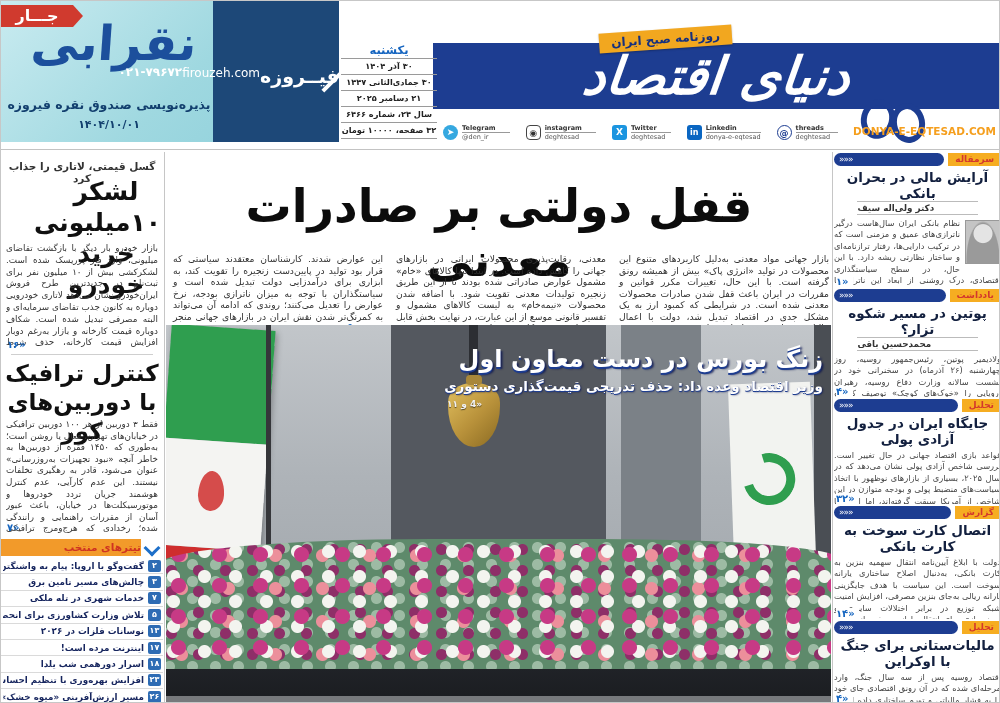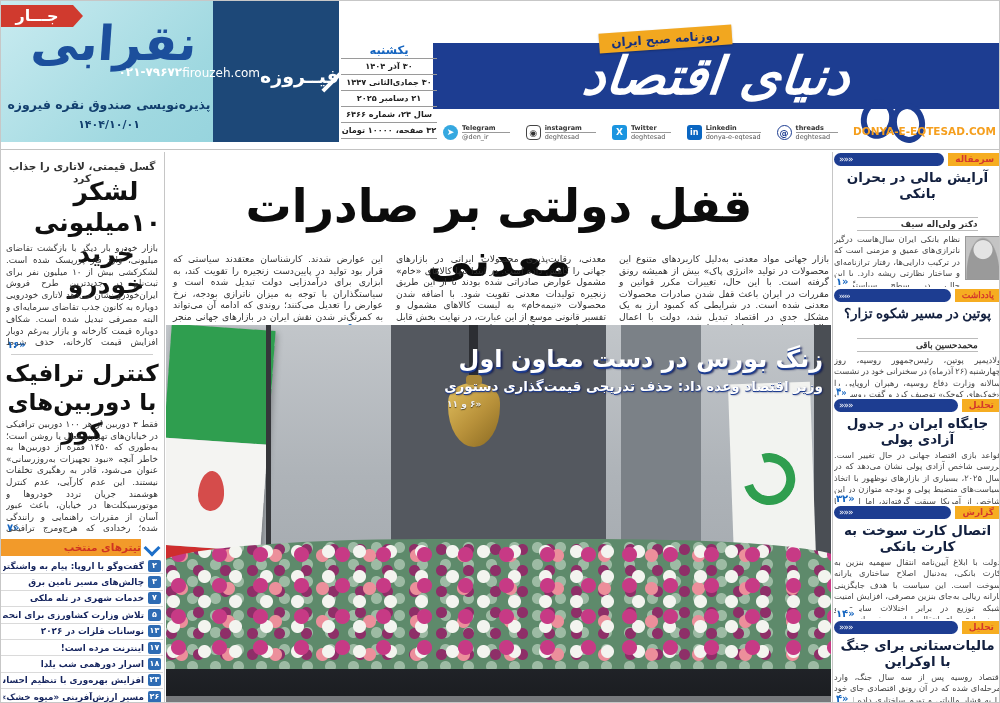--- a/index.html
+++ b/index.html
@@ -143,30 +143,30 @@
   .ph-title { font-size:24px; font-weight:900; color:#fff;
               text-shadow:0 2px 0 #1d3d91, 2px 2px 2px rgba(10,20,80,.8); }
   .ph-sub { margin-top:5px; font-size:13.5px; font-weight:900; color:#fff;
             text-shadow:0 1px 0 #1d3d91, 1px 1px 2px rgba(10,20,80,.8); }
   .ph-ref { margin-top:5px; font-size:9px; font-weight:bold; color:#f2f2f2; text-align:left;
             padding-left:64px; text-shadow:0 1px 1px rgba(0,0,0,.6); }
 
   
   .sidebar { position:absolute; left:833px; top:150px; width:167px; height:553px; }
   .sec { position:absolute; left:0; right:0; overflow:hidden; }
-  .s0 { top:2px; height:134px; } .s1 { top:138px; height:108px;font-family:Liberation Serif, serif; } .s2 { top:248px; height:105px; }
+  .s0 { top:2px; height:134px; } .s1 { top:138px; height:108px; } .s2 { top:248px; height:105px; }
   .s3 { top:355px; height:113px; } .s4 { top:470px; height:83px; }
   .shead { display:flex; direction:rtl; gap:4px; height:13px; }
   .slabel { background:#f6ad21; color:#d4372c; font-size:9px; font-weight:900; padding:0 7px;
             line-height:13px; }
   .spill { flex:1; background:#1d3d91; border-radius:7px; position:relative; }
   .spill::after { content:"«««"; position:absolute; left:5px; top:0; color:#fff; font-size:9px;
             line-height:13px; letter-spacing:-1px; }
   .stitle { margin-top:3px; text-align:center; font-size:13.5px; font-weight:900; color:#13203f; }
-  .sauthor { margin:16px auto 0; width:72%; text-align:right; font-size:8.8px; font-weight:bold; color:#333;
+  .sauthor { margin:0 auto 0; width:72%; text-align:left; font-size:8.8px; font-weight:bold; color:#333;
              border-top:1px solid #bbb; border-bottom:1px solid #bbb; padding:1px 0; }
   .sbody { margin-top:3px; font-size:8.3px; line-height:11.4px; text-align:justify; color:#444; }
   .portrait { float:right; width:36px; height:44px; margin:2px 0 2px 5px; background:
               radial-gradient(circle at 50% 30%, #e4e4e4 0 9px, transparent 10px),
               radial-gradient(ellipse at 50% 92%, #9a9a9a 0 16px, transparent 17px), #c4c4c4;
               border:1px solid #999; }
   .sref { position:absolute; left:2px; bottom:0; font-size:10px; font-weight:900; color:#1565c0;
           background:#fff; padding-right:4px; }
 </style>
 </head>
@@ -363,21 +363,21 @@
 
     <div class="podium">
         <div class="gold"></div>
       </div>
     <div class="flowers"></div>
     <div class="caption-bar"></div>
 
     <div class="ph-overlay">
       <div class="ph-title">زنگ بورس در دست معاون اول</div>
       <div class="ph-sub">وزیر اقتصاد وعده داد: حذف تدریجی قیمت‌گذاری دستوری</div>
-      <div class="ph-ref">«۶ و ۱۱</div>
+      <div class="ph-ref">«4 و ۱۱</div>
     </div>
   </div>
 
   <div class="sidebar">
 
     <div class="sec s0">
       <div class="shead">
           <span class="slabel">سرمقاله</span>
           <span class="spill"></span>
         </div>

